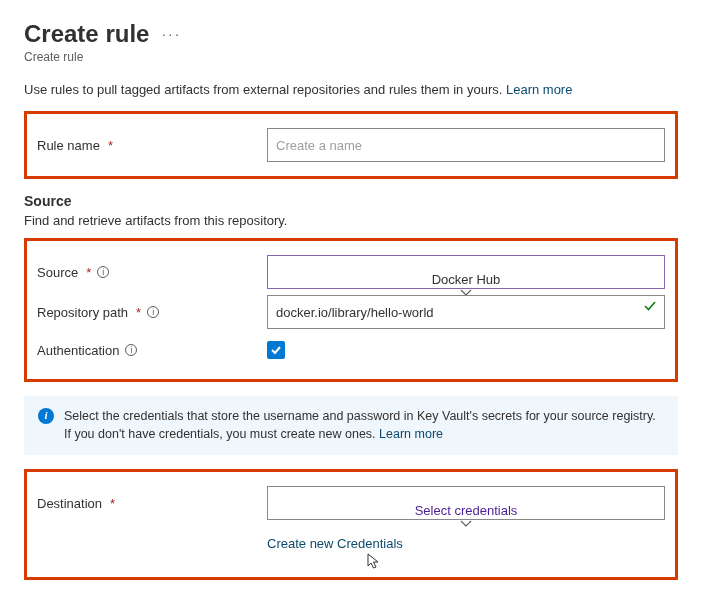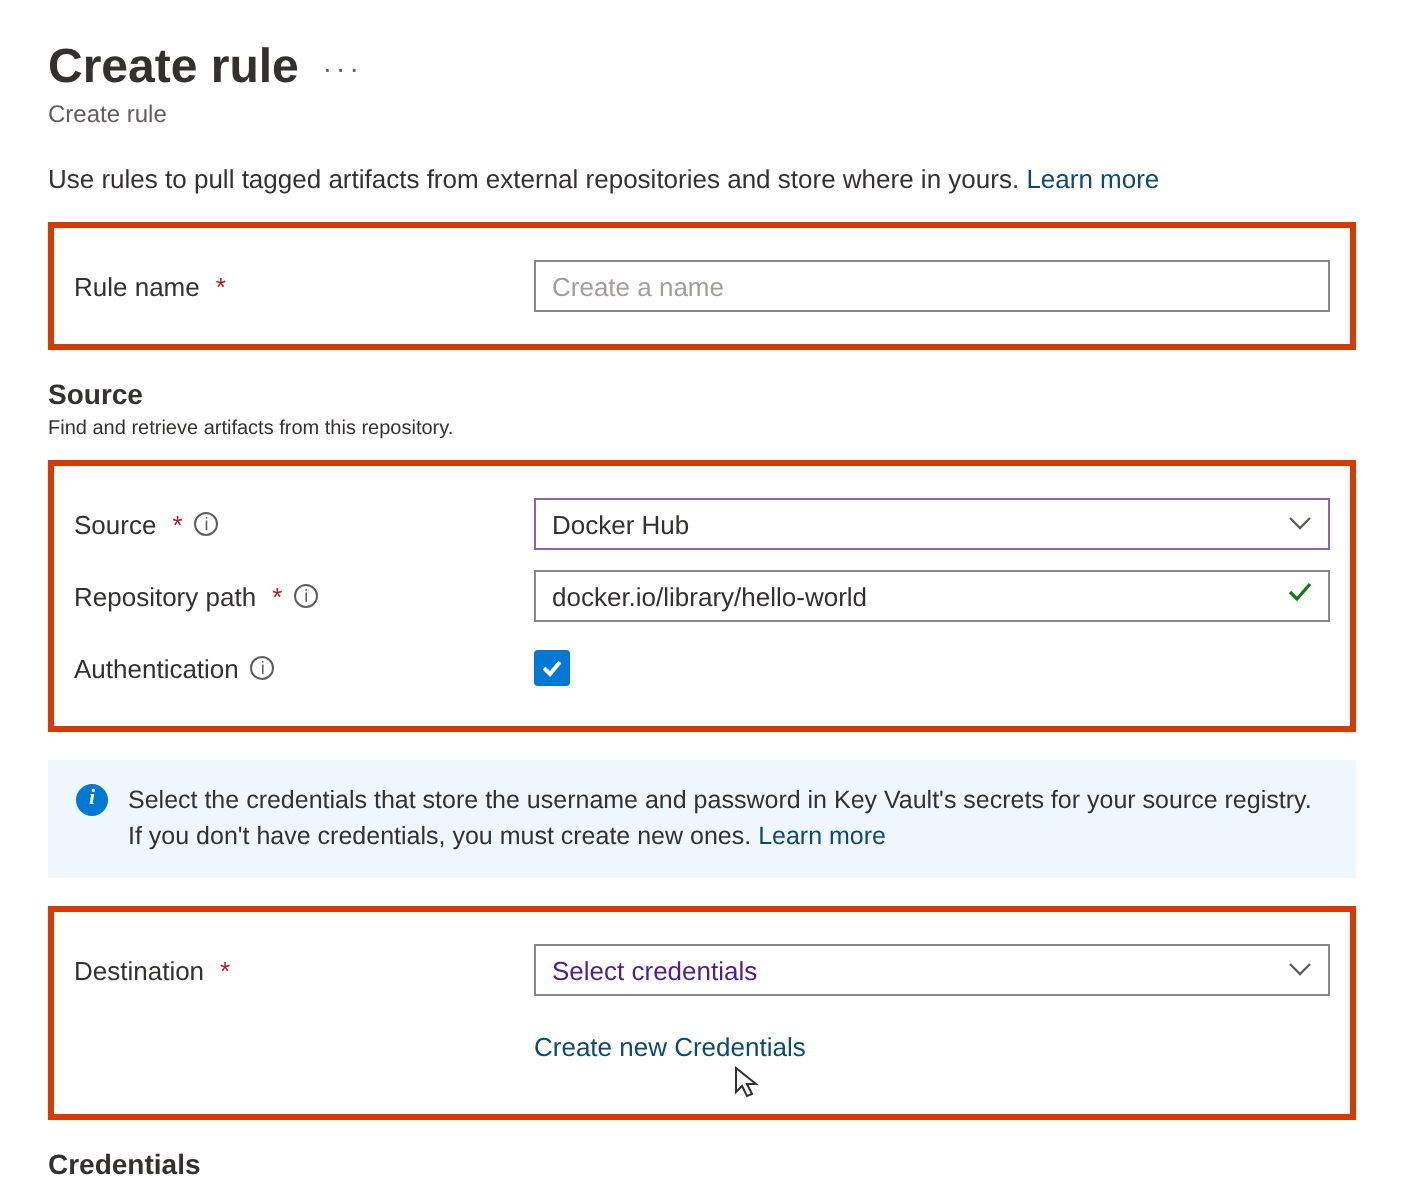--- a/index.html
+++ b/index.html
@@ -53,33 +53,34 @@
     border: 1px solid #605e5c;
     border-radius: 50%;
     font-size: 9px;
     color: #605e5c;
     cursor: default;
   }
   input.text-input, .select-box {
     width: 100%;
     height: 26px;
     border: 1px solid #8a8886;
-    padding: 0 8px;
+    padding: 16px 8px;
     font-size: 13px;
     font-family: inherit;
     background: #fff;
     color: #323130;
   }
   input.text-input::placeholder { color: #a19f9d; }
   .repo-input { border-color: #8a63b0; }
   .select-box {
     display: flex;
     align-items: center;
     justify-content: space-between;
     cursor: pointer;
+    flex-direction: column;
   }
   .select-source { border-color: #8a63b0; }
   .chevron {
     width: 12px; height: 12px;
     display: inline-block;
   }
   .chevron svg { width: 100%; height: 100%; }
   .checkbox {
     width: 18px; height: 18px;
     background: #0078d4;
@@ -91,21 +92,21 @@
   }
   .checkbox svg { width: 12px; height: 12px; }
   .green-check { color: #107c10; }
 
   h2.section {
     font-size: 14px;
     font-weight: 600;
     margin: 14px 0 4px 0;
   }
   .section-desc {
-    font-size: 10px;
+    font-size: 13px;
     margin: 0 0 10px 0;
   }
 
   .info-banner {
     background: #eff6fc;
     padding: 12px 14px;
     display: flex;
     gap: 10px;
     margin: 14px 0;
     font-size: 12.5px;
@@ -136,21 +137,21 @@
 </head>
 <body>
 
 <div class="header-row">
   <h1>Create rule</h1>
   <span class="ellipsis">···</span>
 </div>
 <div class="subtitle">Create rule</div>
 
 <div class="intro">
-  <span>Use rules to pull tagged artifacts from external repositories and store where in yours. </span><a class="link">Learn more</a>
+  <span>Use rules to pull tagged artifacts from external repositories and rules them in yours. </span><a class="link">Learn more</a>
 </div>
 
 <div class="highlight-box">
   <div class="row">
     <div class="label-col">
       <span>Rule name</span>
         <span class="req">*</span>
     </div>
     <div class="field-col">
       <input class="text-input" type="text" placeholder="Create a name" style="">

